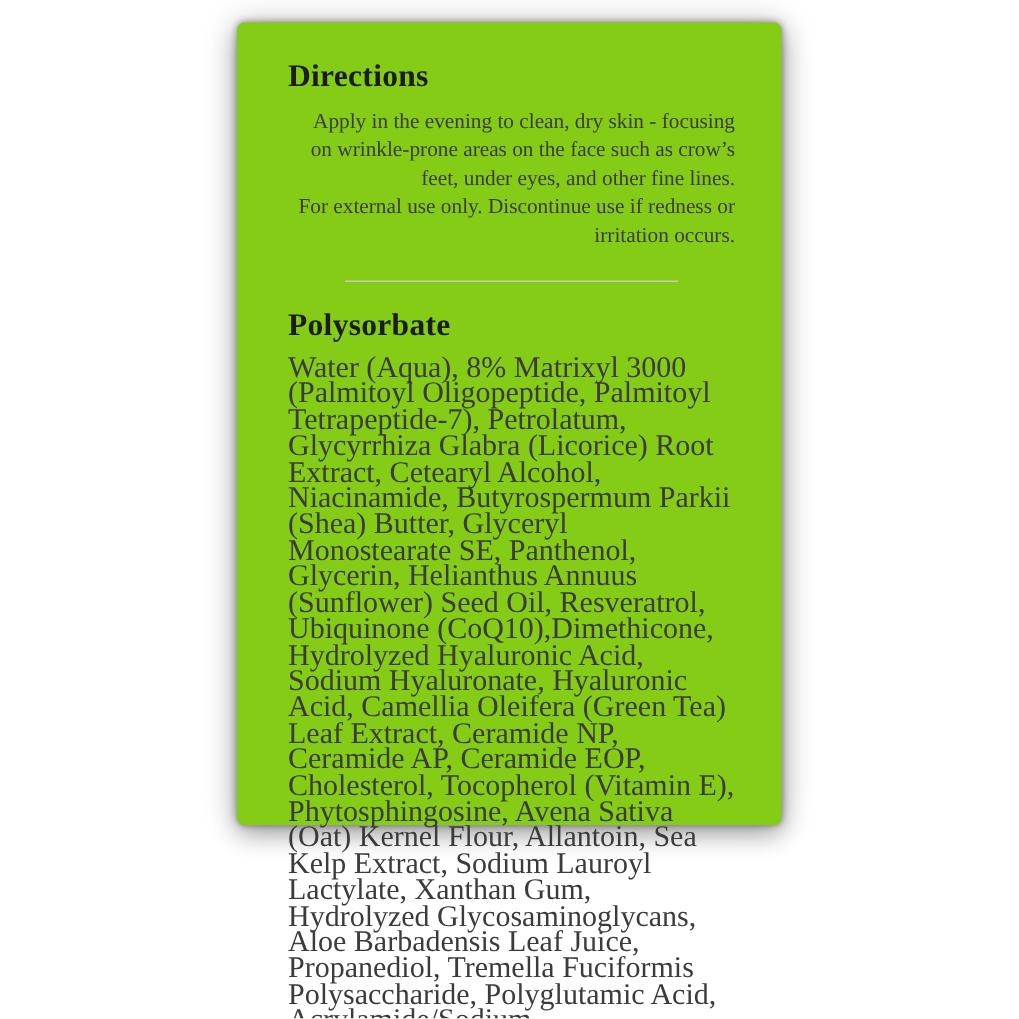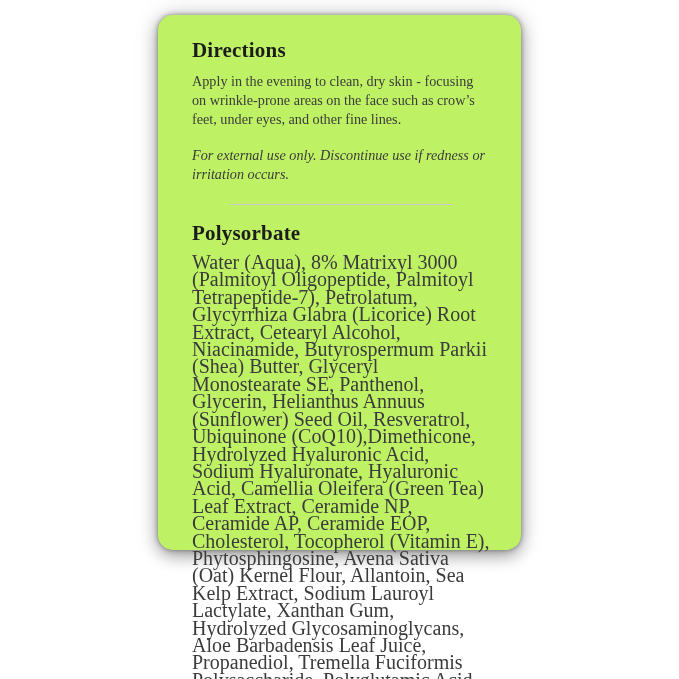--- a/index.html
+++ b/index.html
@@ -14,22 +14,22 @@
     height: 679px;
     background: #ffffff;
     overflow: hidden;
   }
   .label-card {
     position: absolute;
     left: 158px;
     top: 15px;
     width: 363px;
     height: 535px;
-    background: #bef264;
-    border-radius: 15px;
+    background: #84cc16;
+    border-radius: 5px;
     box-shadow:
       0 0 5px rgba(0,0,0,0.40),
       0 6px 16px rgba(0,0,0,0.30),
       0 0 24px rgba(0,0,0,0.18);
     box-sizing: border-box;
   }
   .card-content {
     padding: 24px 31px 0 34px;
   }
   .section-heading {
@@ -38,24 +38,23 @@
     line-height: 1.12;
     font-weight: 700;
     letter-spacing: 0.2px;
     color: #1c1c1c;
   }
   .body-text {
     margin: 0;
     font-size: 14.2px;
     line-height: 19px;
     color: #3b3b3b;
+    text-align: right;
   }
   .precautions-text {
-    margin-top: 17px;
-    font-style: italic;
   }
   .section-divider {
     border: none;
     border-top: 1px solid #c9c9c9;
     width: 222px;
     margin: 20px auto 17px auto;
   }
   .ingredients-text {
     margin: 0;
     font-size: 20px;

